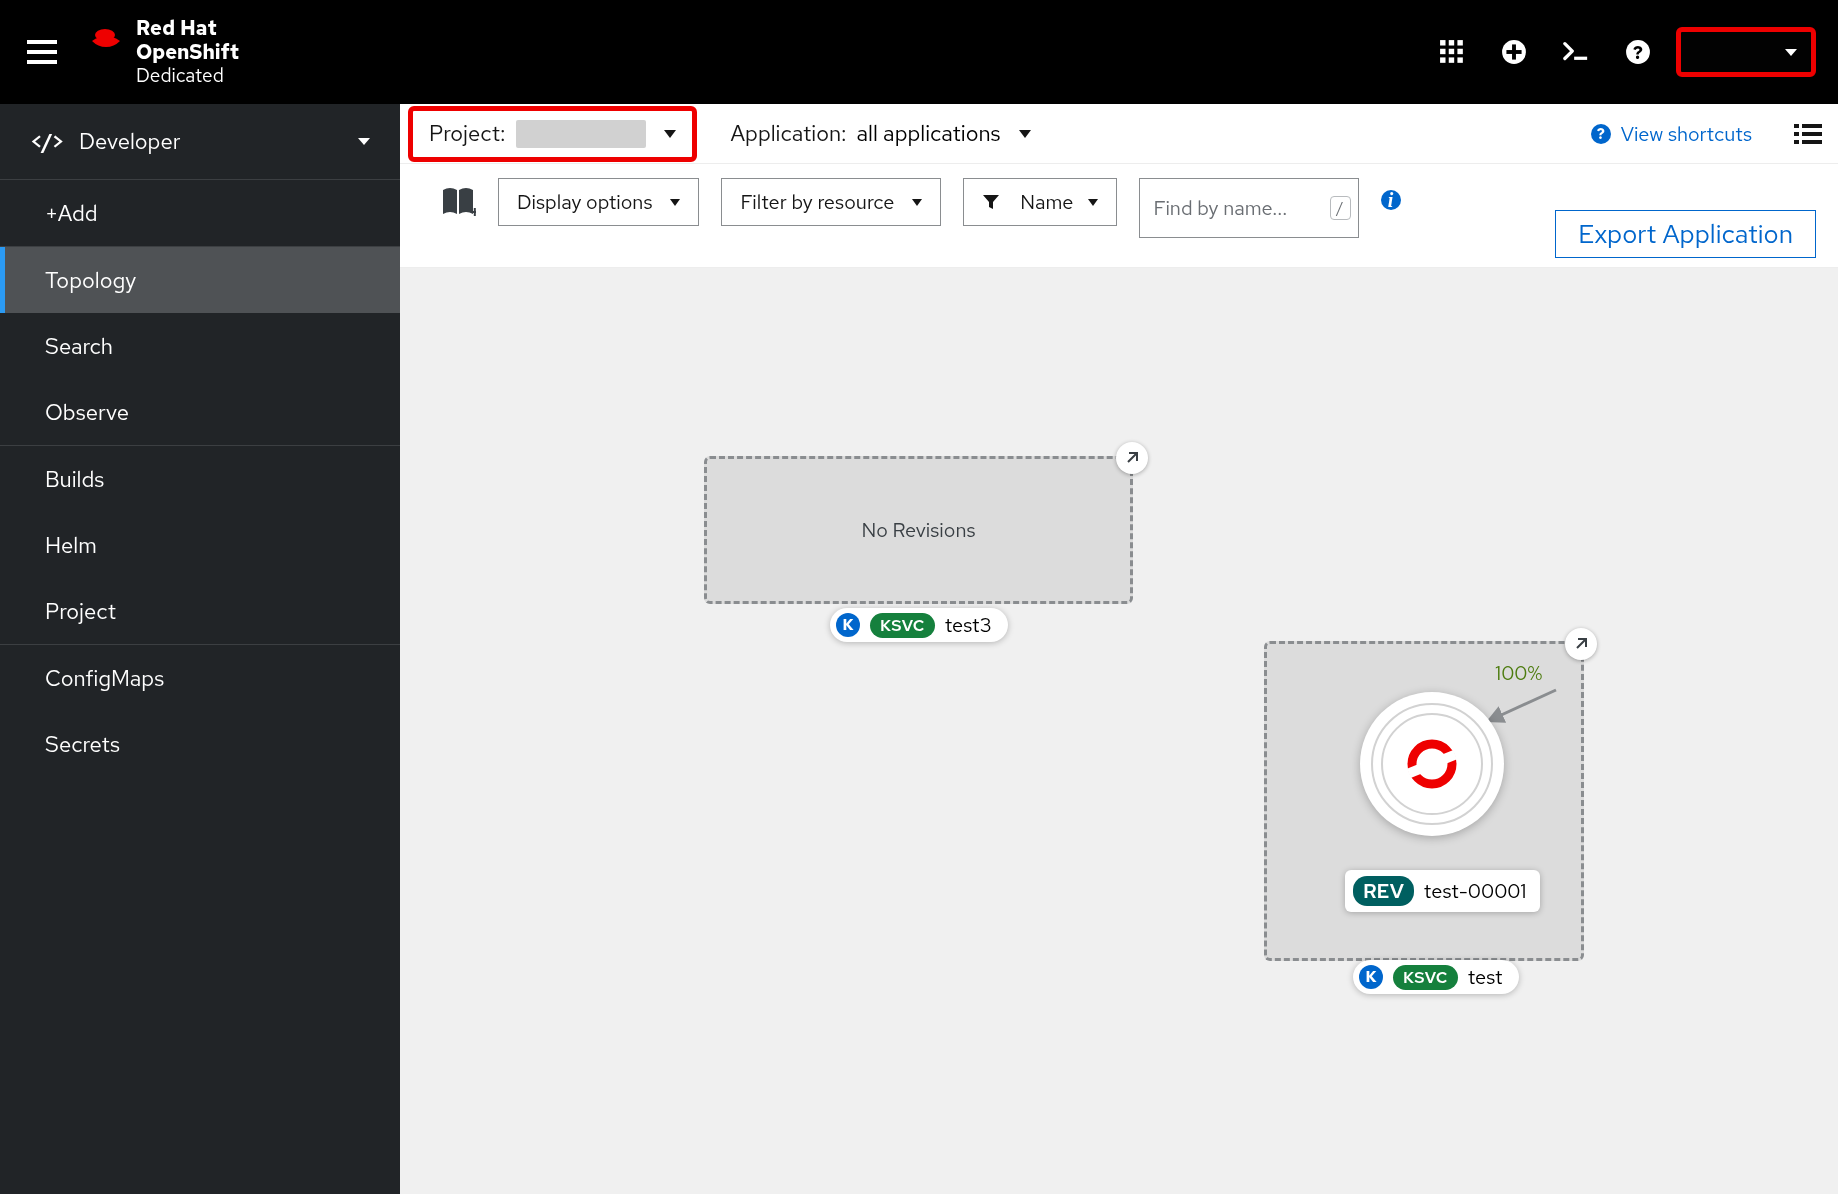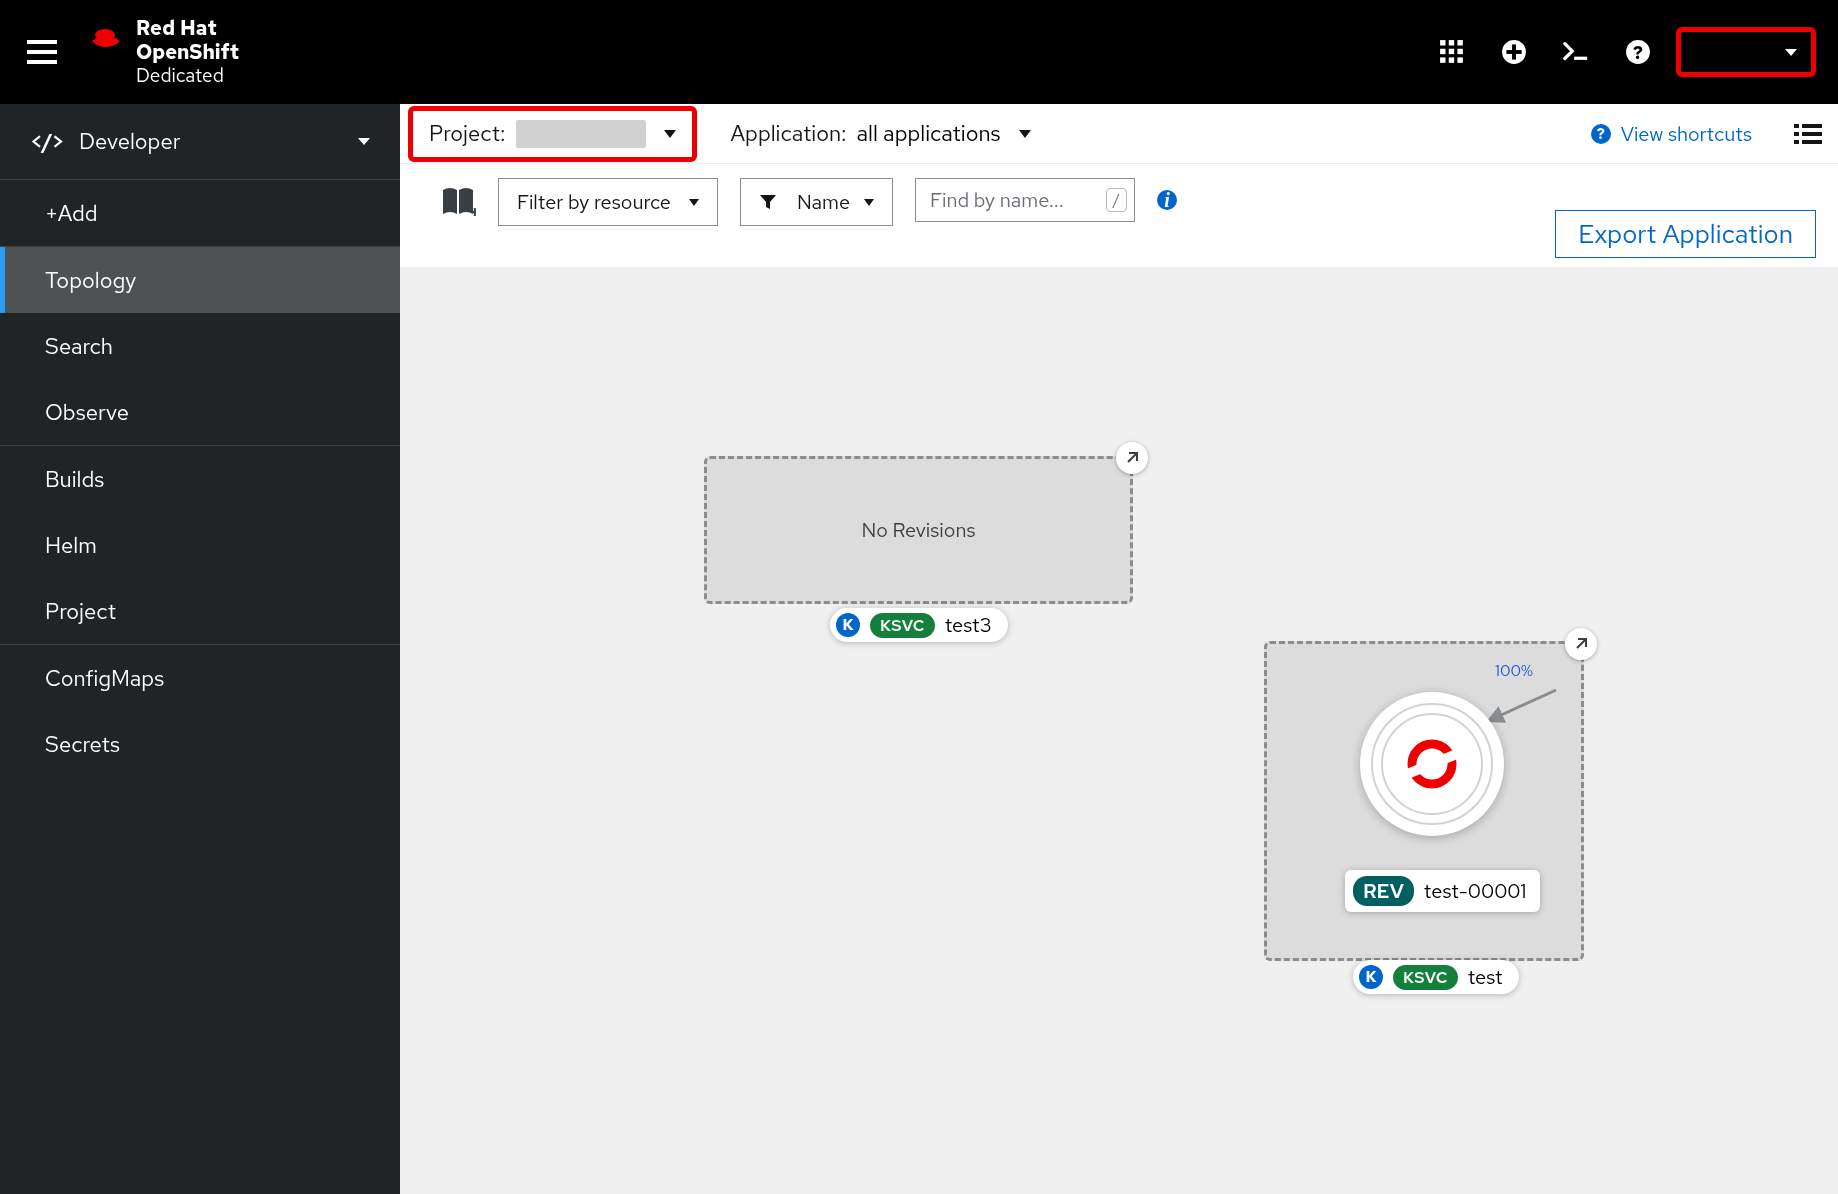--- a/index.html
+++ b/index.html
@@ -89,21 +89,21 @@
   .ctl {
     height:48px; border:1px solid #8a8d90; background:#fff; display:inline-flex;
     align-items:center; padding: 0 18px; font-size:20px; color:#151515; cursor:pointer;
     gap:18px; border-bottom-color:#8a8d90;
   }
   .ctl .caret { border-top:7px solid #151515; border-left:5px solid transparent; border-right:5px solid transparent; }
   .ctl.name { gap:14px; }
   .ctl.name .filt { margin-right: 6px;}
   .input-wrap { position:relative; }
   .findinput {
-    height:44px; width:220px; border:1px solid #8a8d90; padding:0 40px 0 14px;
+    height:60px; width:220px; border:1px solid #8a8d90; padding:0 40px 0 14px;
     font-size:20px; color:#151515; outline:none;
   }
   .findinput::placeholder { color:#6a6e73; }
   .kbd-badge {
     position:absolute; right:8px; top:50%; transform:translateY(-50%);
     border:1px solid #b8bbbe; border-radius:4px; font-size:15px; padding:1px 6px; color:#6a6e73;
     background:#fff;
   }
   .info-i { color:#0066cc; font-size:20px; font-weight:700; margin-top:12px; width:20px; height:20px; border-radius:50%; background:#0066cc; display:flex; align-items:center; justify-content:center;}
   .info-i span {color:#fff; font-family: Georgia, serif; font-style: italic;}
@@ -164,21 +164,21 @@
     position:absolute; left:945px; top:602px;
     display:inline-flex; align-items:center; gap:10px;
     background:#fff; border-radius:6px; padding:6px 14px 6px 8px;
     box-shadow:0 1px 6px rgba(0,0,0,.25); font-size:20px;
   }
   .rev-label .pill {
     background:#005f60; color:#ffffff; border-radius:14px; padding:2px 10px; font-size:20px; font-weight:600;
   }
 
   .traffic-pct {
-    position:absolute; left:1095px; top:392px; color:#1d4ed8; font-size:16px;
+    position:absolute; left:1095px; top:392px; color:#4d7c0f; font-size:20px;
   }
   .traffic-arrow {
     position:absolute; left:1076px; top:418px; width:84px; height:40px; pointer-events:none;
   }
 </style>
 </head>
 <body>
 
 <div class="masthead">
   <div class="hamburger">
@@ -311,20 +311,24 @@
         </svg>
       </div>
     </div>
 
     <div class="toolbar">
       <svg class="bookic" viewBox="0 0 36 36">
         <path d="M3 6 Q10 2 17 6 L17 30 Q10 26 3 30 Z" fill="#393f44"></path>
         <path d="M19 6 Q26 2 33 6 L33 30 Q26 26 19 30 Z" fill="#393f44"></path>
         <text x="30" y="34" font-size="16" font-weight="700" fill="#393f44">+</text>
       </svg>
+      <div class="ctl" style="border-bottom:1px solid #8a8d90;">
+        <span>Display options</span>
+        <span class="caret"></span>
+      </div>
       <div class="ctl">
         <span>Filter by resource</span>
         <span class="caret"></span>
       </div>
       <div class="ctl name">
         <svg class="filt" width="18" height="18" viewBox="0 0 18 18">
             <path d="M1 2 H17 L11 9 V16 L7 14 V9 Z" fill="#151515"></path>
           </svg>
         <span>Name</span>
         <span class="caret"></span>

